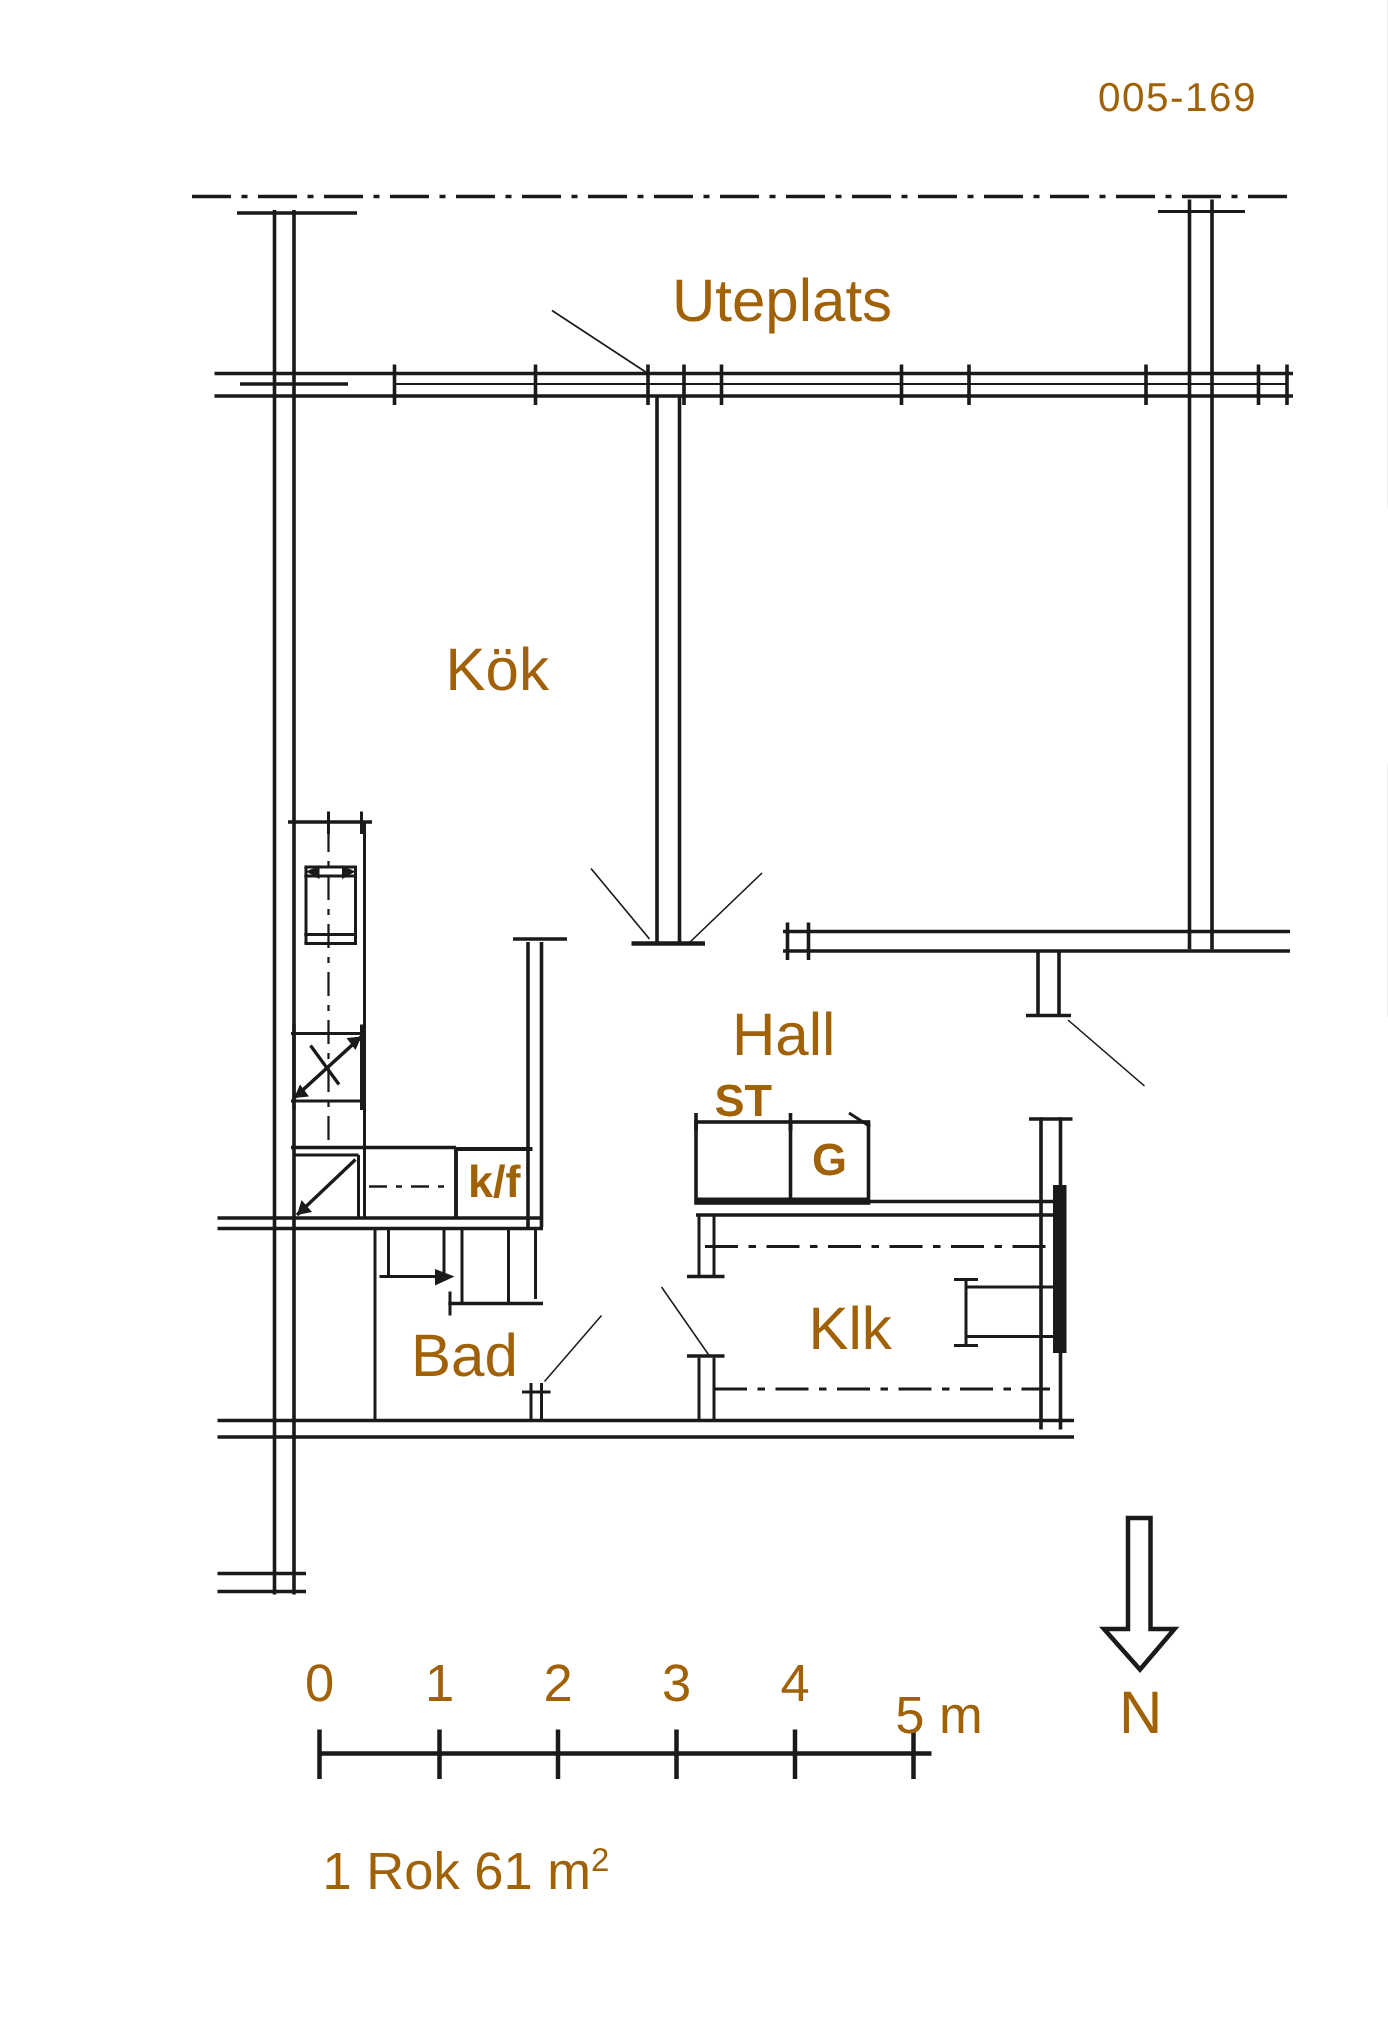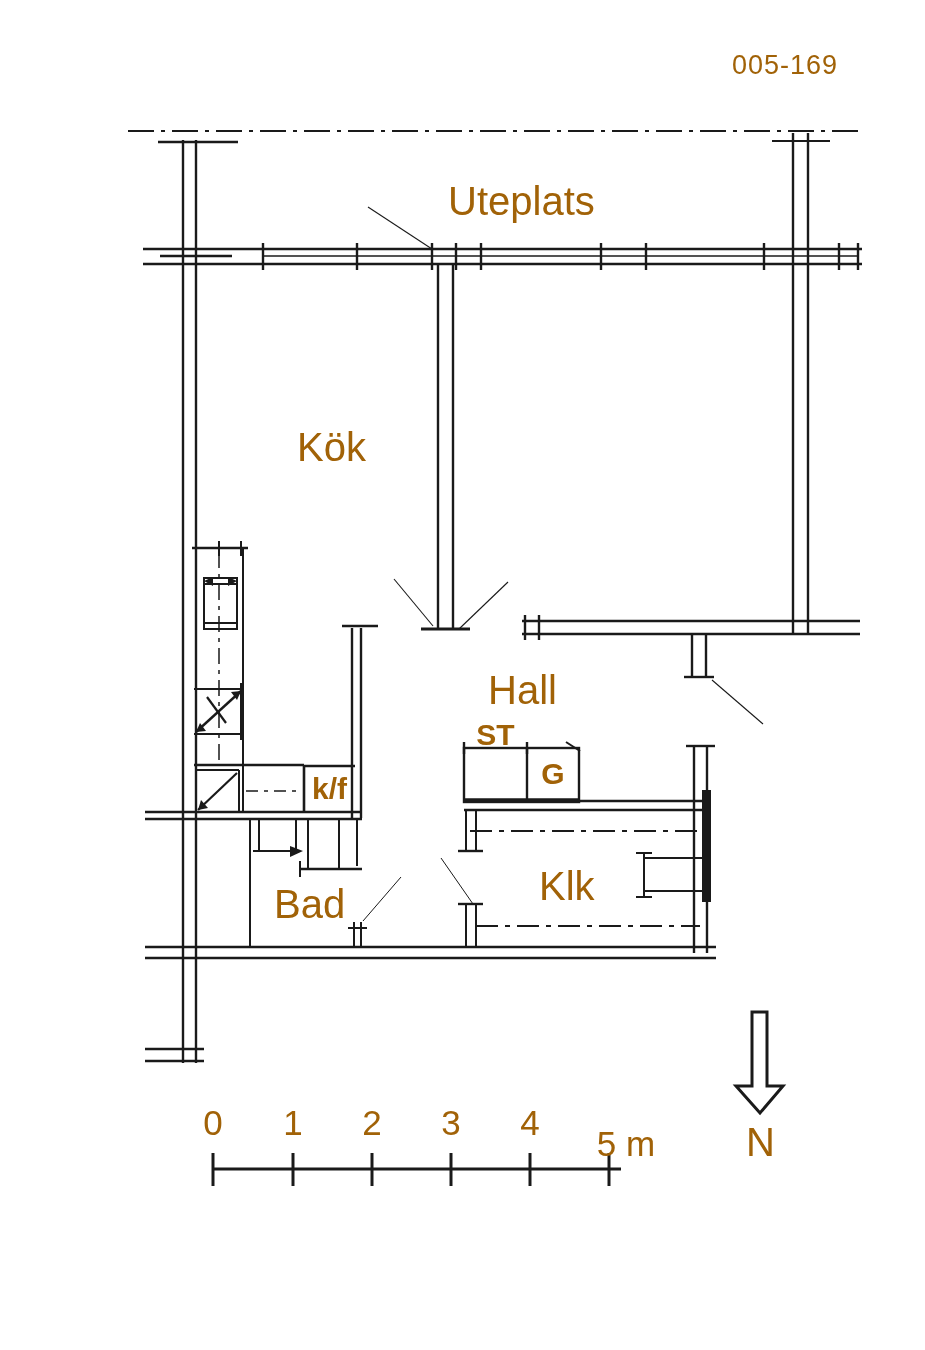--- a/index.html
+++ b/index.html
@@ -225,14 +225,17 @@
 
   <div class="lbl scale-num" style="left:168px; top:1105px;">0</div>
   <div class="lbl scale-num" style="left:248px; top:1105px;">1</div>
   <div class="lbl scale-num" style="left:327px; top:1105px;">2</div>
   <div class="lbl scale-num" style="left:406px; top:1105px;">3</div>
   <div class="lbl scale-num" style="left:485px; top:1105px;">4</div>
   <div class="lbl scale-num" style="left:581px; top:1105px;margin-top:21px;">5 m</div>
 
   <div class="lbl room" style="left:746px; top:1122px;">N</div>
 
+  <div class="lbl caption" style="left:215px; top:1229px;">
+    <span>1 Rok 61 m</span><sup>2</sup>
+  </div>
 
 </div>
 
 </body></html>

